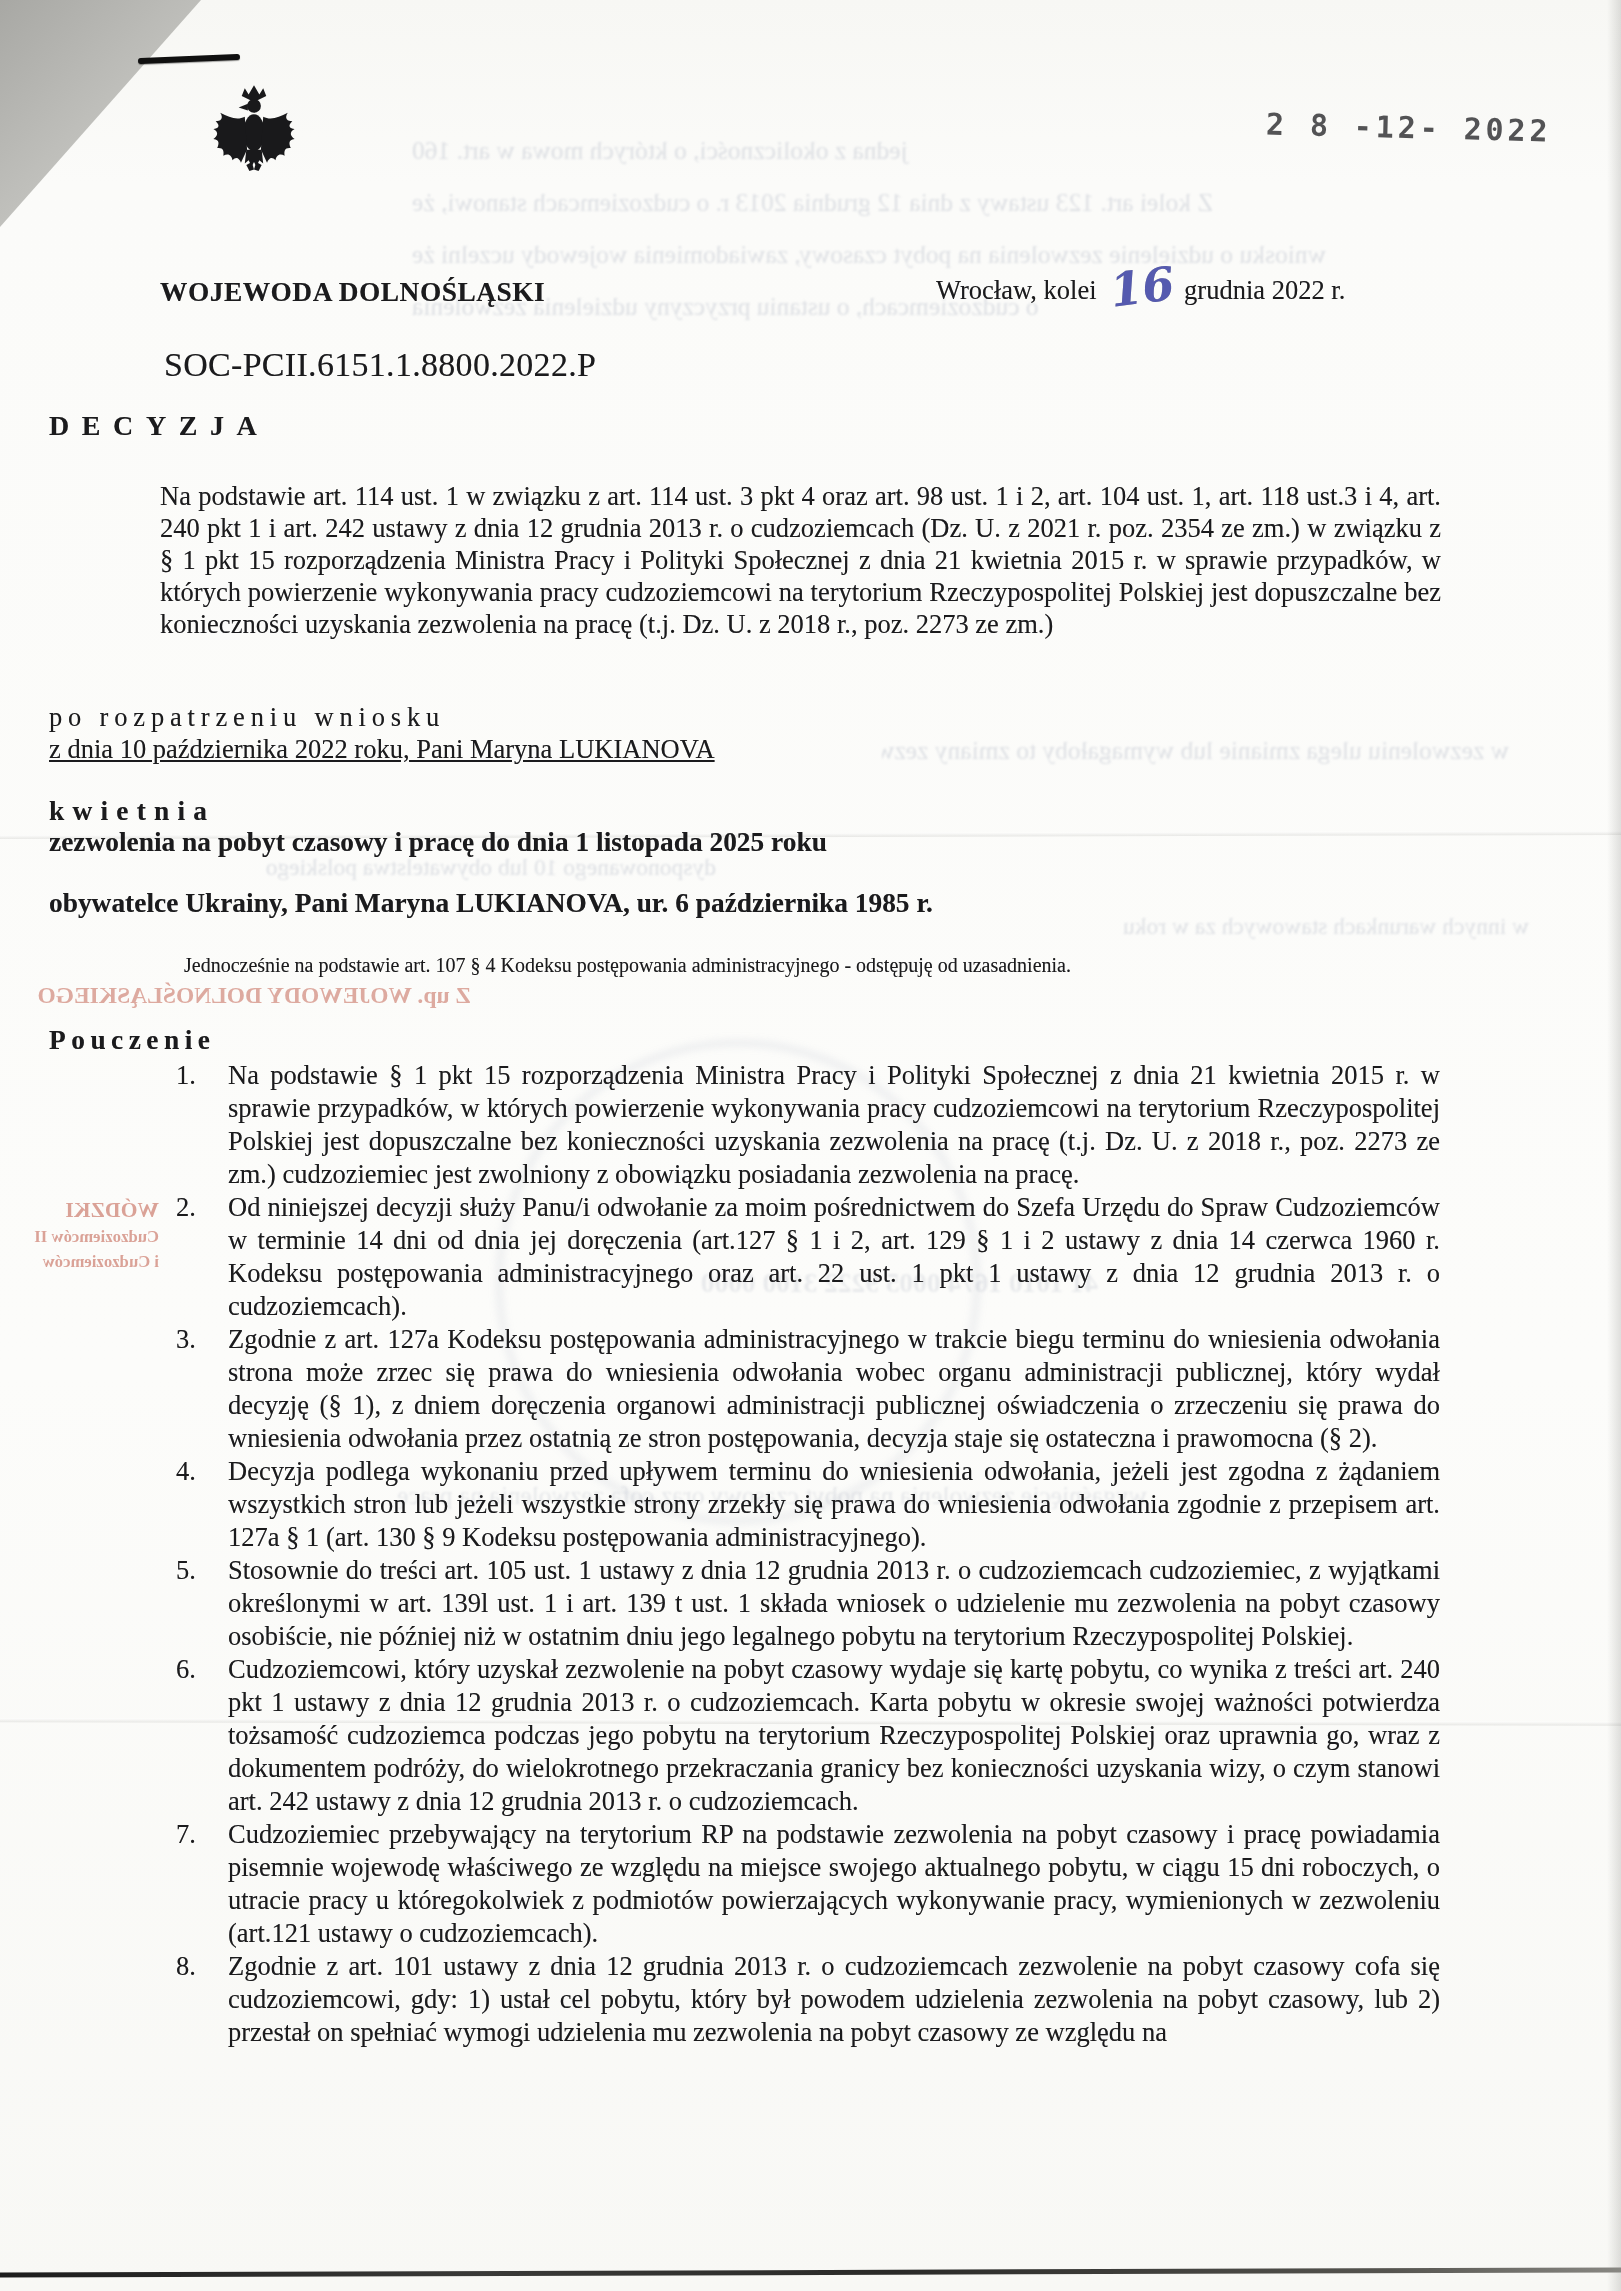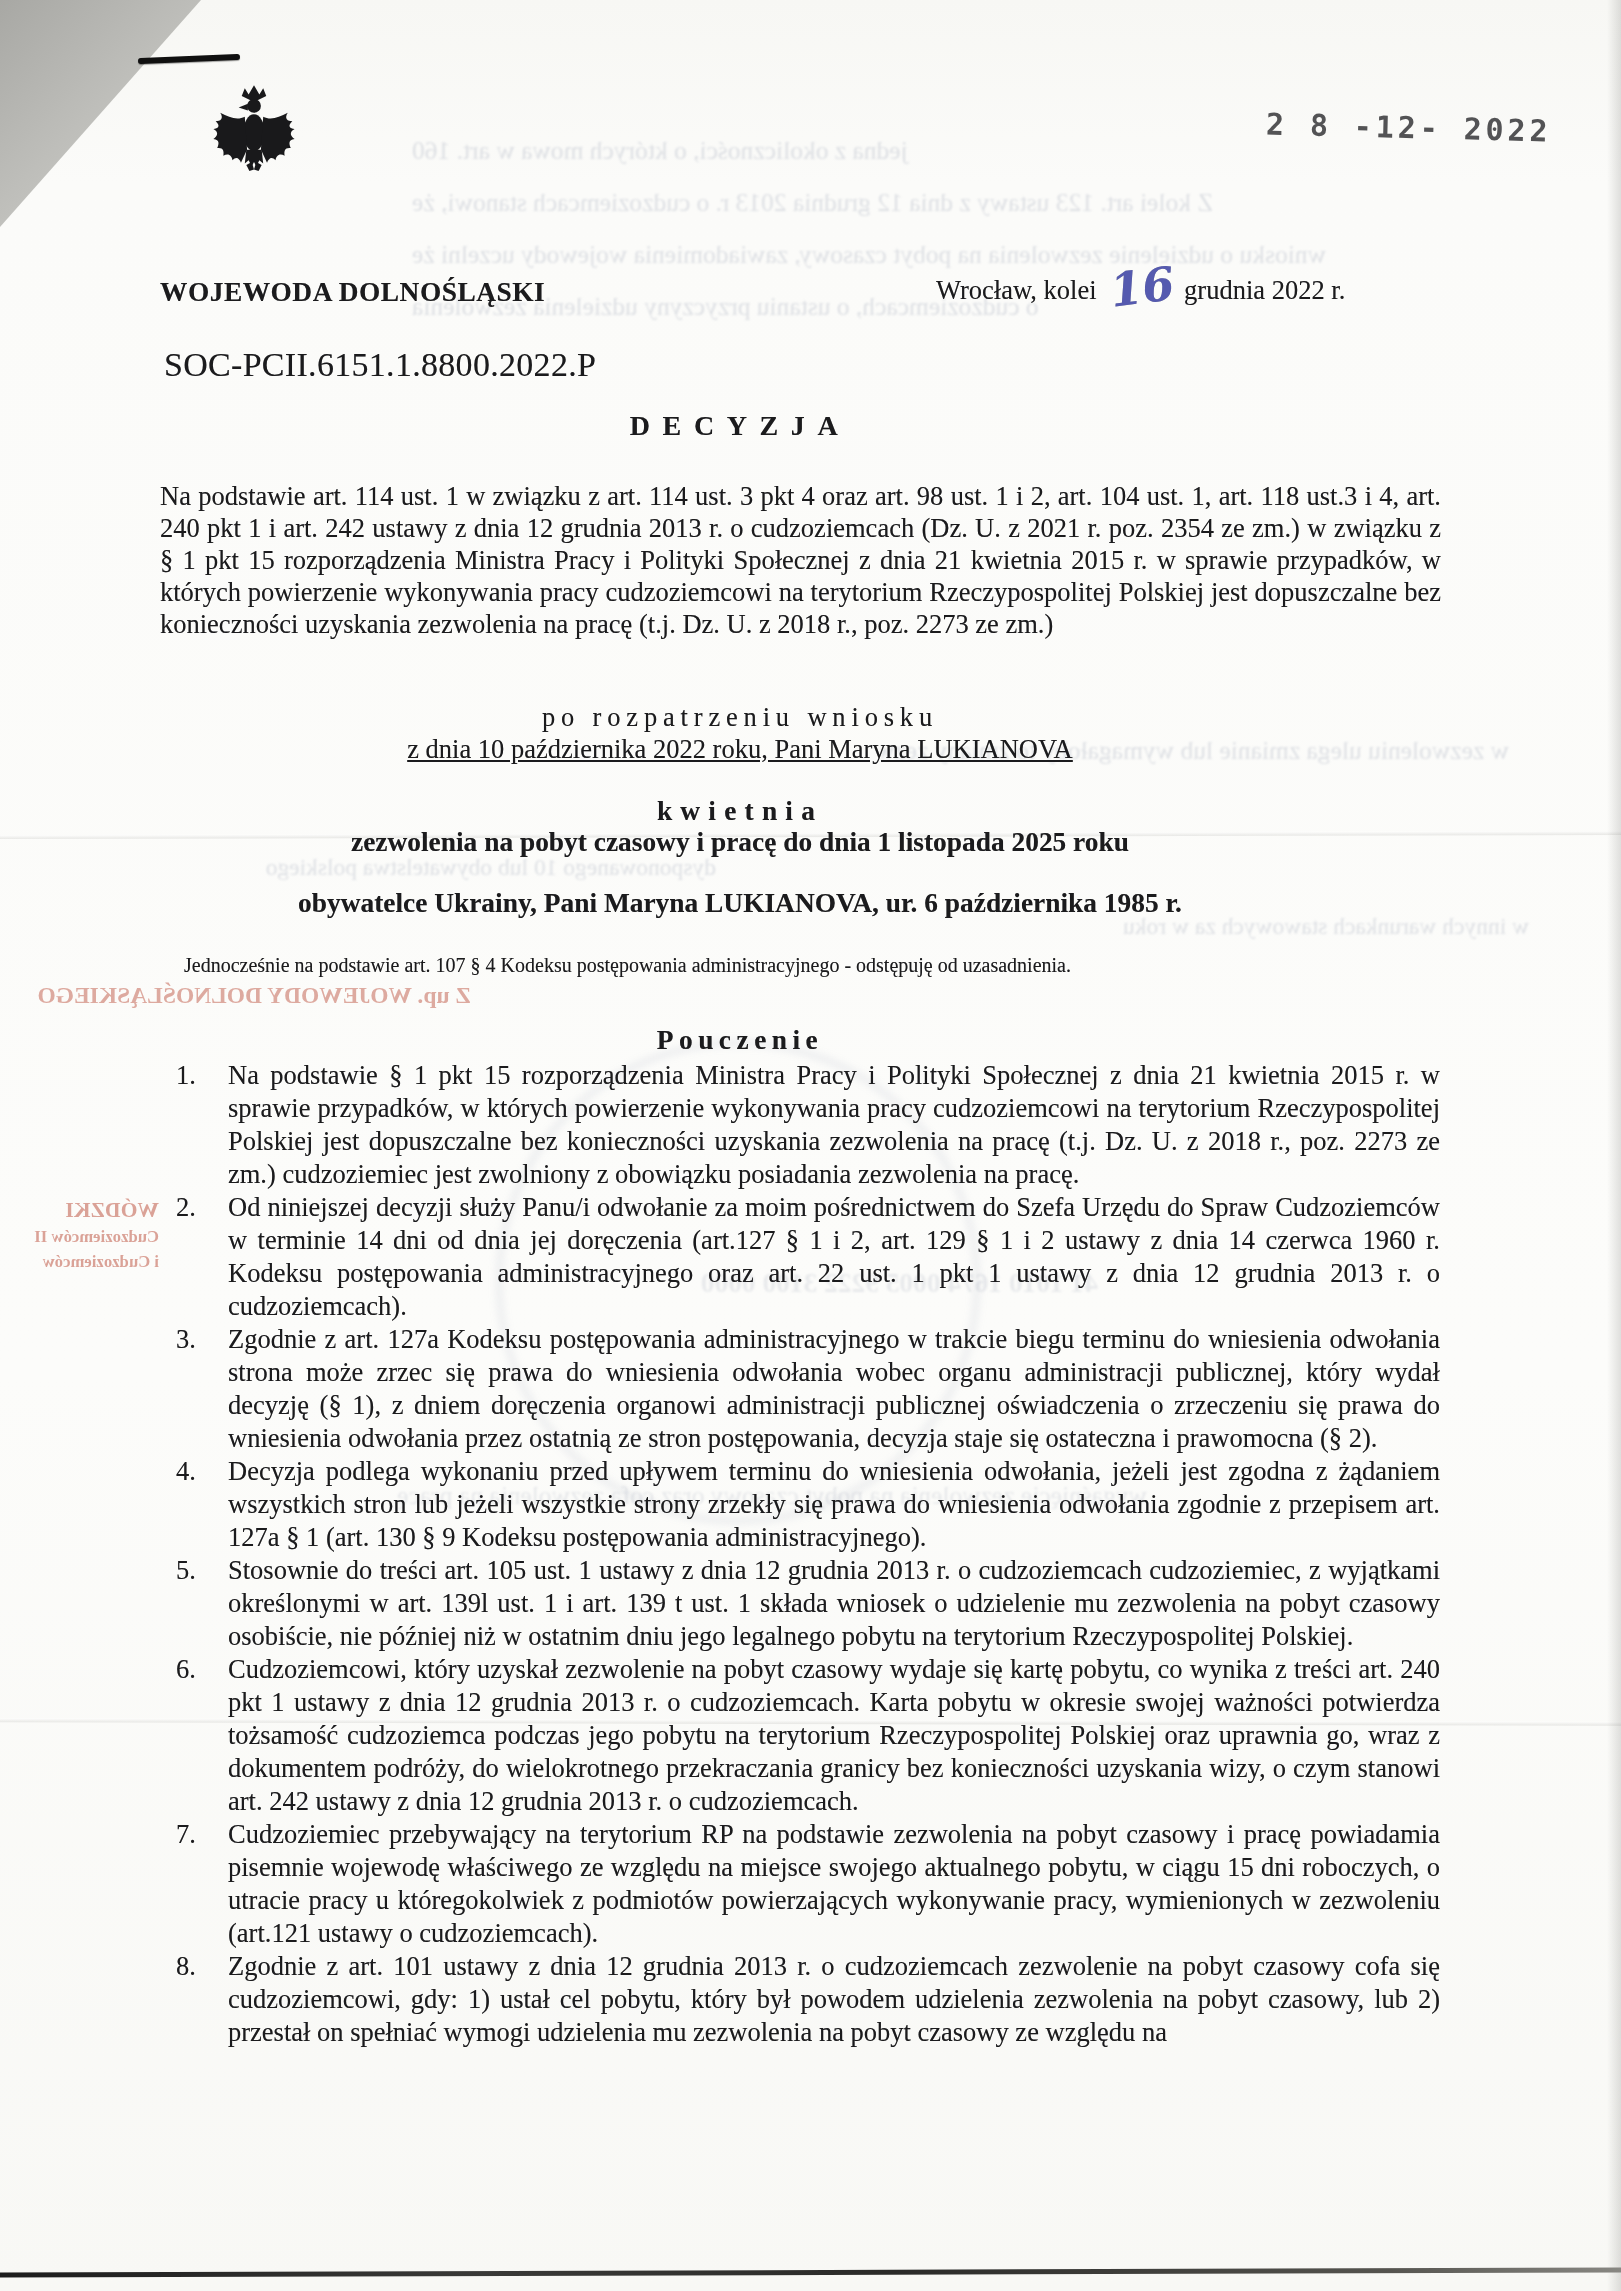--- a/index.html
+++ b/index.html
@@ -66,21 +66,21 @@
   .place-date{
     position:absolute;left:936px;top:274px;
     font-size:26.5px;white-space:nowrap;
   }
   .case-number{
     position:absolute;left:164px;top:346px;
     font-size:34px;white-space:nowrap;letter-spacing:0.3px;
   }
   
   .ink{text-shadow:0 0 0.6px rgba(25,25,28,.4);}
-  .centered{position:absolute;left:49px;width:1382px;text-align:center;}
+  .centered{position:absolute;left:49px;width:1382px;text-align:left;}
   .doc-title{top:410px;font-size:28px;font-weight:bold;letter-spacing:.45em;}
   .legal-basis{
     position:absolute;left:160px;top:480px;width:1281px;
     font-size:26.5px;line-height:32px;text-align:justify;
   }
   .line-po{top:702px;font-size:26.5px;letter-spacing:.22em;}
   .line-zdnia{top:734px;font-size:26.5px;text-decoration:underline;}
   .line-udzielam{top:796px;font-size:27.4px;font-weight:bold;letter-spacing:.3em;}
   .line-zezwolenia{top:827px;font-size:27.4px;font-weight:bold;}
   .line-obywatelce{top:888px;font-size:27.4px;font-weight:bold;}

